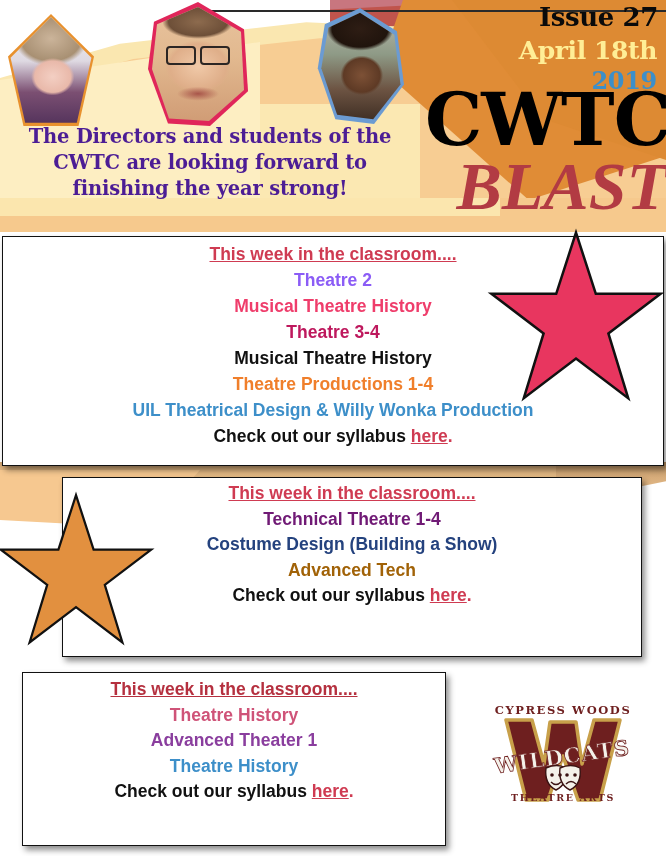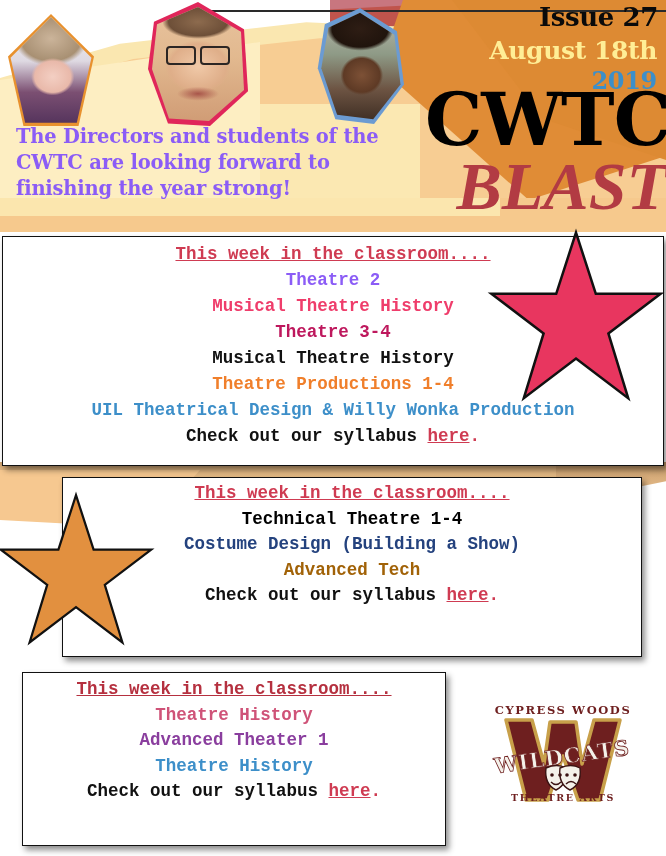--- a/index.html
+++ b/index.html
@@ -63,39 +63,39 @@
   .ph2 .glasses::before{left:0;} .ph2 .glasses::after{right:0;}
   .ph3{left:316px;top:8px;width:88px;height:116px;
        clip-path:polygon(50% 0%, 92% 20%, 100% 66%, 66% 100%, 22% 96%, 2% 52%, 10% 14%);
        background:#6b9bd2;}
   .ph3 .inner{clip-path:polygon(50% 4%, 89% 23%, 96% 66%, 65% 96%, 24% 92%, 6% 52%, 14% 17%);
        background:
          radial-gradient(ellipse 26px 24px at 52% 58%, #7d5136 0%, #5e3a25 70%, rgba(0,0,0,0) 82%),
          radial-gradient(ellipse 40px 26px at 50% 18%, #2e1d14 0%, #20140d 70%, rgba(0,0,0,0) 84%),
          linear-gradient(180deg,#bfbdb3 0%,#8e9a86 40%,#6d5443 70%,#3a2a20 100%);}
 
-  .hdr-msg{position:absolute;left:16px;top:124px;width:388px;text-align:left;
+  .hdr-msg{position:absolute;left:16px;top:124px;width:388px;text-align:center;
            font-family:"DejaVu Serif", serif;font-weight:bold;font-size:19.5px;line-height:1.33;
-           color:#8b5cf6;letter-spacing:-0.2px;}
+           color:#4c1d95;letter-spacing:-0.2px;}
 
   .issue{position:absolute;right:8px;top:2px;font-family:"DejaVu Serif",serif;font-weight:bold;
          font-size:26px;color:#0a0a0a;letter-spacing:-0.4px;}
   .dateline{position:absolute;right:9px;top:36px;font-family:"DejaVu Serif",serif;font-weight:bold;
          font-size:25px;color:#ffee96;letter-spacing:-0.4px;}
   .year{position:absolute;right:9px;top:66px;font-family:"DejaVu Serif",serif;font-weight:bold;
          font-size:24px;color:#3d8fc9;letter-spacing:-0.3px;}
   .cwtc{position:absolute;right:-4px;top:88px;font-family:"DejaVu Serif",serif;font-weight:bold;
         font-size:72px;line-height:0.9;color:#000;letter-spacing:-1px;}
   .blast{position:absolute;right:-2px;top:156px;font-family:"Liberation Serif",serif;
         font-weight:bold;font-style:italic;font-size:68px;line-height:0.9;color:#b23b43;letter-spacing:0px;}
 
   
   .box{position:absolute;background:#fff;border:1.6px solid #111;
        box-shadow:3px 4px 6px rgba(0,0,0,0.45);z-index:6;}
-  .box .lines{text-align:center;font-family:Liberation Mono, monospace;font-weight:bold;}
+  .box .lines{text-align:center;font-family:Liberation Sans, sans-serif;font-weight:bold;}
   .ln{line-height:1.0;}
   .head-ln{text-decoration:underline;}
 
   #box1{left:2px;top:236px;width:660px;height:228px;}
   #box1 .lines{padding-top:9px;}
   #box1 .ln{font-size:17.5px;margin-bottom:8.5px;}
   #box1 .ln:last-child{margin-bottom:0;}
 
   #box2{left:62px;top:477px;width:578px;height:178px;}
   #box2 .lines{padding-top:7px;}
@@ -151,21 +151,21 @@
       <div class="inner"></div>
       <div class="glasses"></div>
     </div>
     <div class="photo ph3">
       <div class="inner"></div>
     </div>
 
     <div class="hdr-msg">The Directors and students of the CWTC are looking forward to finishing the year strong!</div>
 
     <div class="issue">Issue 27</div>
-    <div class="dateline">August 18th</div>
+    <div class="dateline">April 18th</div>
     <div class="year">2019</div>
     <div class="cwtc">CWTC</div>
     <div class="blast">BLAST</div>
   </div>
 
   <div class="band"></div>
   <div class="band-taper"></div>
   <div class="peach-poly"></div>
 
   <svg class="star" id="star-pink" width="180" height="182" viewBox="0 0 100 100">
@@ -185,21 +185,21 @@
       <div class="ln" style="color:#111111">Musical Theatre History</div>
       <div class="ln" style="color:#f07f2b">Theatre Productions 1-4</div>
       <div class="ln" style="color:#3d8fc9">UIL Theatrical Design &amp; Willy Wonka Production</div>
       <div class="ln" style="color:#111111"><span>Check out our syllabus </span><a class="lnk" href="#">here</a><span class="dot">.</span></div>
     </div>
   </div>
 
   <div class="box" id="box2">
     <div class="lines">
       <div class="ln head-ln" style="color:#cf3b52">This week in the classroom....</div>
-      <div class="ln" style="color:#000000">Technical Theatre 1-4</div>
+      <div class="ln" style="color:#701a75">Technical Theatre 1-4</div>
       <div class="ln" style="color:#24427e">Costume Design (Building a Show)</div>
       <div class="ln" style="color:#a16207">Advanced Tech</div>
       <div class="ln" style="color:#111111"><span>Check out our syllabus </span><a class="lnk" href="#">here</a><span class="dot">.</span></div>
     </div>
   </div>
 
   <div class="box" id="box3">
     <div class="lines">
       <div class="ln head-ln" style="color:#b5303f">This week in the classroom....</div>
       <div class="ln" style="color:#cf5378">Theatre History</div>

